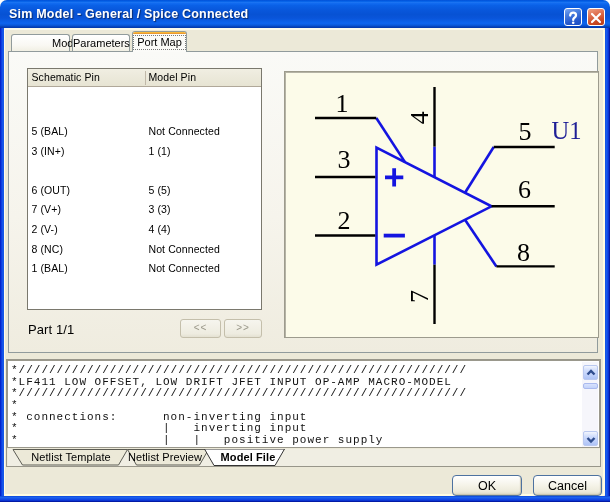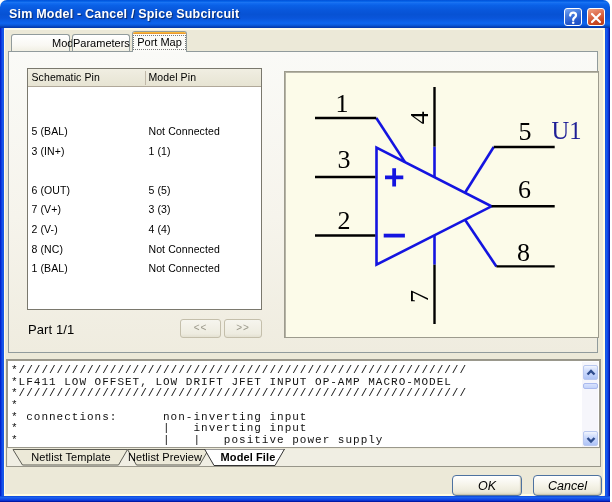--- a/index.html
+++ b/index.html
@@ -88,30 +88,30 @@
 #sbdn { bottom:1px; }
 #sbthumb { position:absolute; left:0.5px; top:21px; width:15px; height:6px; border-radius:2px;
   border:1px solid #aabaee; background:linear-gradient(180deg,#d8e2fd 0%,#c2d2fa 100%); }
 
 
 #btabs { position:absolute; left:1px; top:89px; width:592px; height:16.5px; background:#f0eee3; }
 
 
 .okbtn { position:absolute; top:475px; height:21px; border:1px solid #4d72a0; border-radius:4px;
   background:linear-gradient(180deg,#ffffff 0%,#f5f3e8 50%,#eceadb 80%,#ddd9c6 100%);
-  text-align:center; font-size:12.5px; letter-spacing:0; line-height:20px; box-shadow:inset -1px -1px 1px #c8c4ae;font-style:italic; }
+  text-align:center; font-size:12.5px; letter-spacing:0; line-height:20px; box-shadow:inset -1px -1px 1px #c8c4ae; }
 #ok { left:452px; width:70px; }
 #cancel { left:533px; width:69px; }
 </style>
 </head>
 <body>
 <div id="rightwhite"></div>
 <div id="win">
   <div id="titlebar">
-    <div id="titletext">Sim Model - Cancel / Spice Subcircuit</div>
+    <div id="titletext">Sim Model - General / Spice Connected</div>
     <div class="tbtn" id="btnhelp"><svg width="16" height="16" viewBox="0 0 16 16" style="margin-top:1px">
       <path d="M5.2 5.6 C5.2 3.4 7 2.6 8.2 2.6 C9.8 2.6 11 3.7 11 5.2 C11 6.6 10 7.2 9.2 7.9 C8.5 8.5 8.2 9 8.2 9.9" stroke="#fff" stroke-width="2.3" fill="none" stroke-linecap="round"></path>
       <circle cx="8.2" cy="12.8" r="1.3" fill="#fff"></circle>
         </svg></div>
     <div class="tbtn" id="btnclose">
       <svg width="16" height="16" viewBox="0 0 16 16" style="margin-top:1px">
         <path d="M4 4 L12 12 M12 4 L4 12" stroke="#fff" stroke-width="2.2" stroke-linecap="round"></path>
       </svg>
     </div>
   </div>

